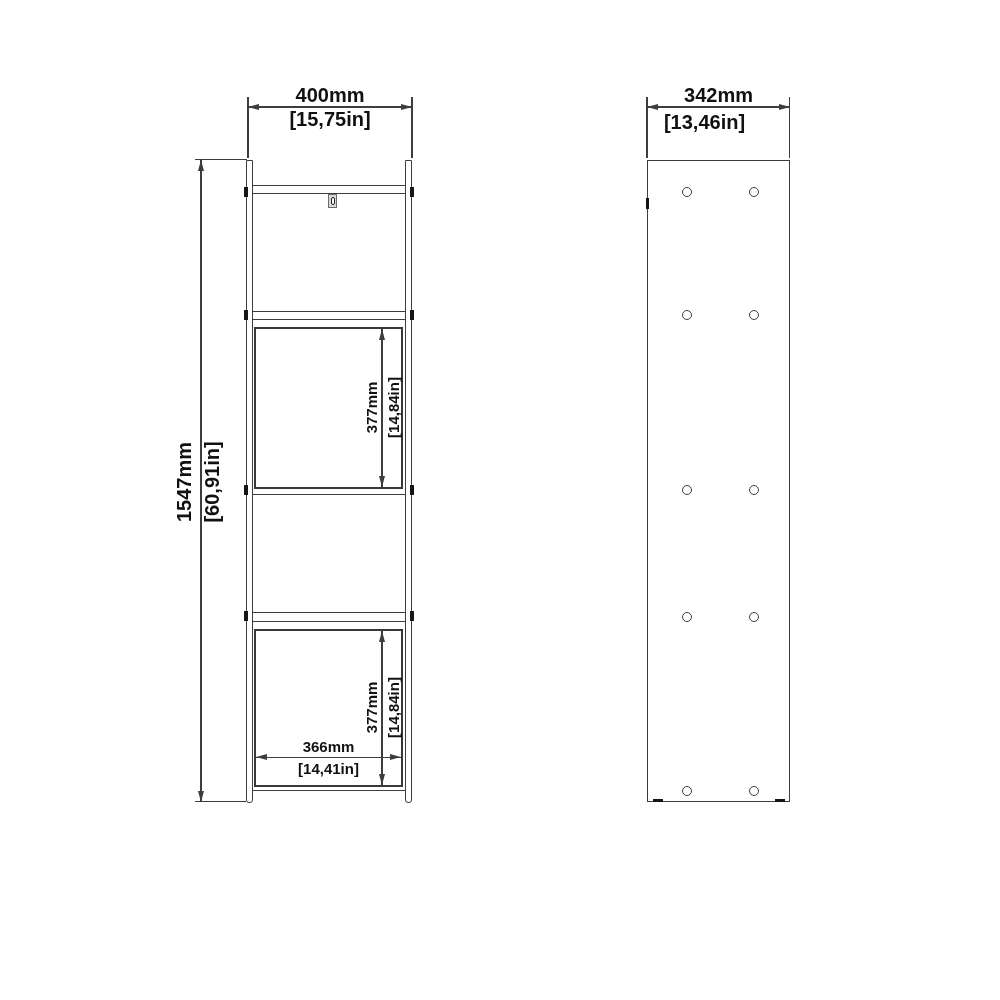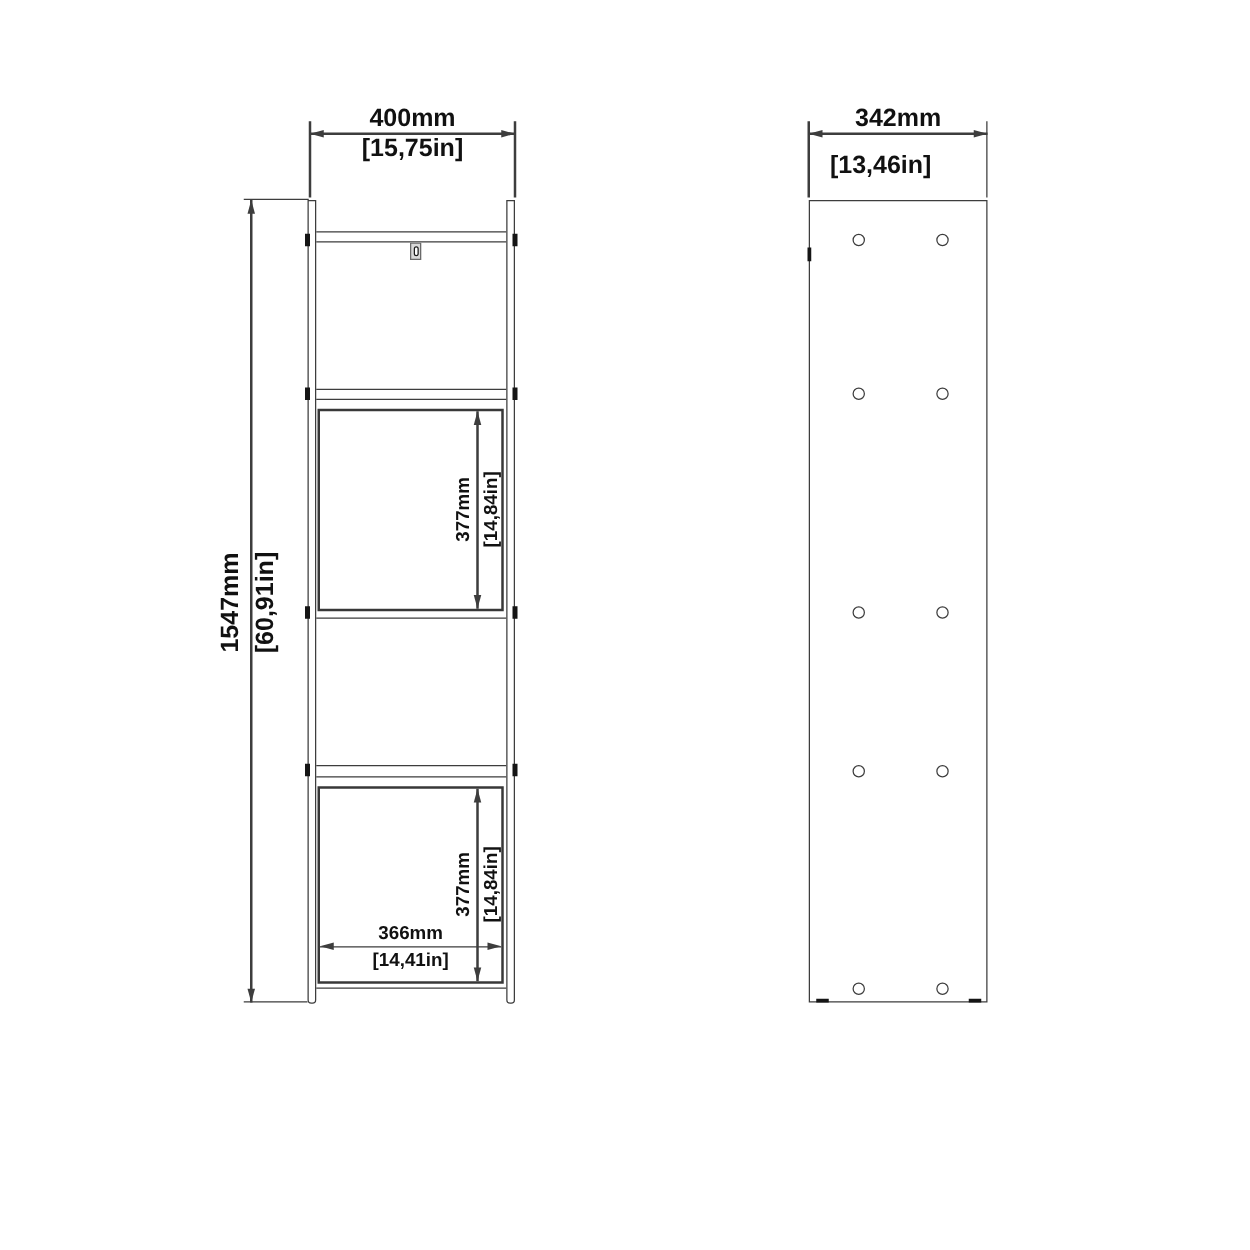--- a/index.html
+++ b/index.html
@@ -99,21 +99,21 @@
   </div>
 
   <div>
 
     <div class="ln" style="left:646.3px;top:97px;width:1.4px;height:61px;"></div>
     <div class="ln" style="left:788.7px;top:97px;width:1.4px;height:61px;"></div>
     <div class="ln" style="left:647px;top:106.3px;width:143px;height:1.4px;"></div>
     <div class="arr arr-l" style="left:647px;top:103.5px;"></div>
     <div class="arr arr-r" style="left:779px;top:103.5px;"></div>
     <div class="dim main" style="left:647px;top:85px;width:143px;">342mm</div>
-    <div class="dim main" style="left:647px;top:122px;width:115px;">[13,46in]</div>
+    <div class="dim main" style="left:647px;top:112px;width:115px;">[13,46in]</div>
 
     <div class="srect" style="left:647px;top:160px;width:143px;height:642px;"></div>
 
     <div class="tick" style="left:645.5px;top:198px;width:3.5px;height:11px;"></div>
 
     <div class="hole" style="left:681.5px;top:187px;"></div>
     <div class="hole" style="left:748.5px;top:187px;"></div>
     <div class="hole" style="left:681.5px;top:310px;"></div>
     <div class="hole" style="left:748.5px;top:310px;"></div>
     <div class="hole" style="left:681.5px;top:485px;"></div>

